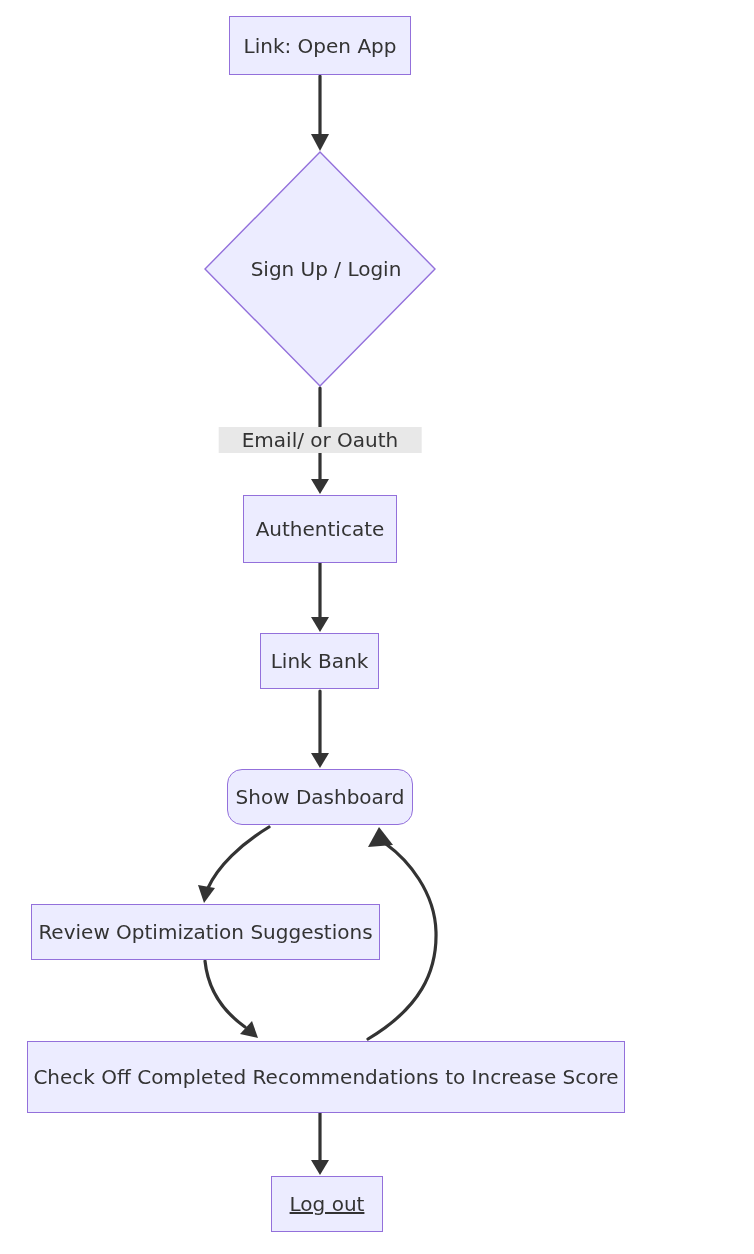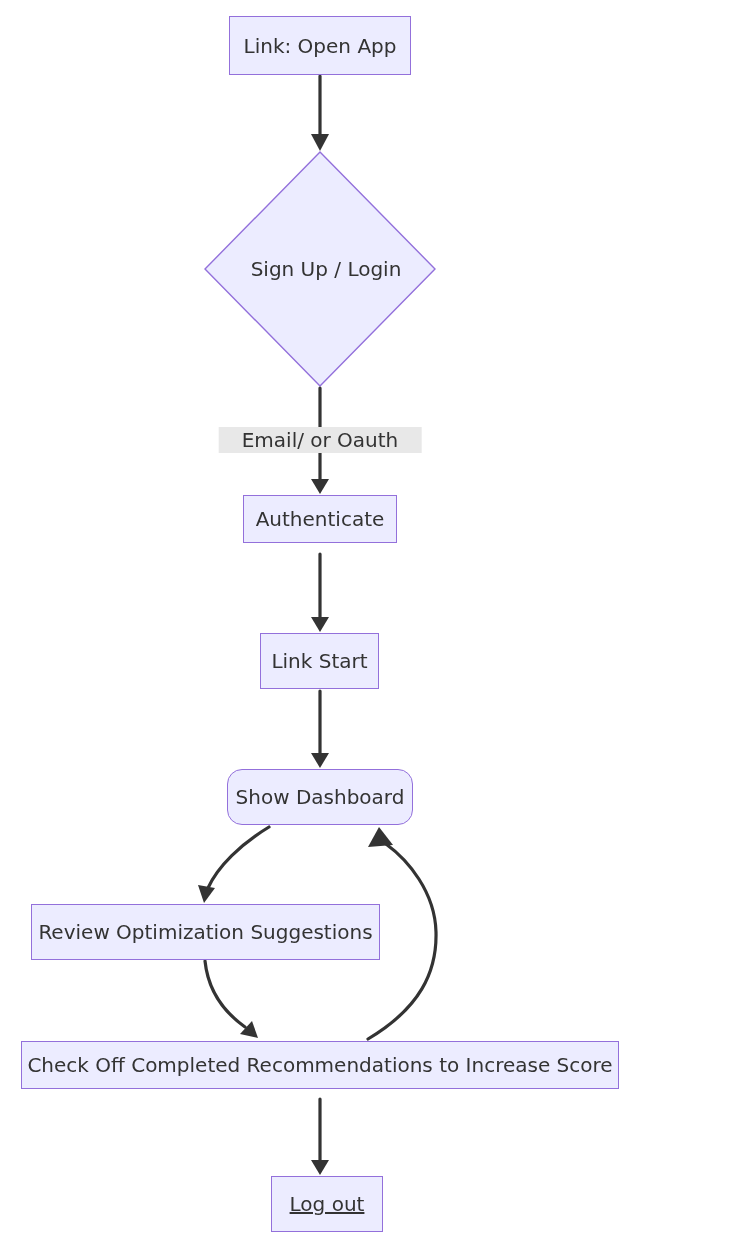--- a/index.html
+++ b/index.html
@@ -130,25 +130,25 @@
       <polygon class="arrowhead" points="311,1160 329,1160 320,1175"></polygon>
     </g>
   </svg>
 
   <div class="node" style="left:229px; top:16px; width:182px; height:59px;">Link: Open App</div>
 
   <div class="diamond-label">Sign Up / Login</div>
 
   <div class="edge-label">Email/ or Oauth</div>
 
-  <div class="node" style="left:243px; top:495px; width:154px; height:48px;">Authenticate</div>
+  <div class="node" style="left:243px; top:495px; width:154px; height:68px;">Authenticate</div>
 
-  <div class="node" style="left:260px; top:633px; width:119px; height:56px;">Link Start</div>
+  <div class="node" style="left:260px; top:633px; width:119px; height:56px;">Link Bank</div>
 
   <div class="node" style="left:227px; top:769px; width:186px; height:56px;border-radius:15px;">Show Dashboard</div>
 
   <div class="node" style="left:31px; top:904px; width:349px; height:56px;">Review Optimization Suggestions</div>
 
-  <div class="node" style="left:21px; top:1041px; width:598px; height:48px;">Check Off Completed Recommendations to Increase Score</div>
+  <div class="node" style="left:27px; top:1041px; width:598px; height:72px;">Check Off Completed Recommendations to Increase Score</div>
 
   <div class="node" style="left:271px; top:1176px; width:112px; height:56px;text-decoration:underline;">Log out</div>
 
 </div>
 
 </body></html>

